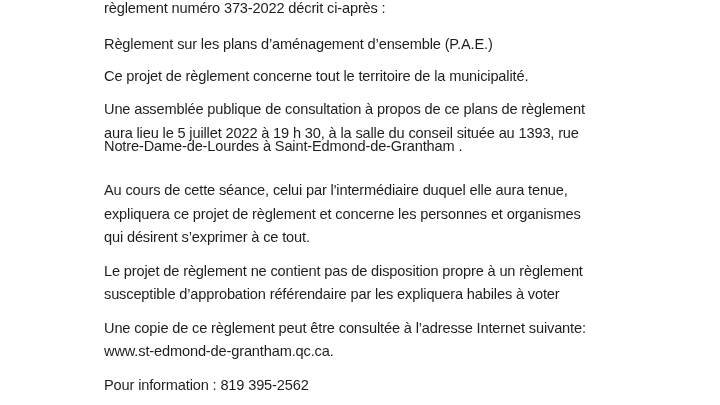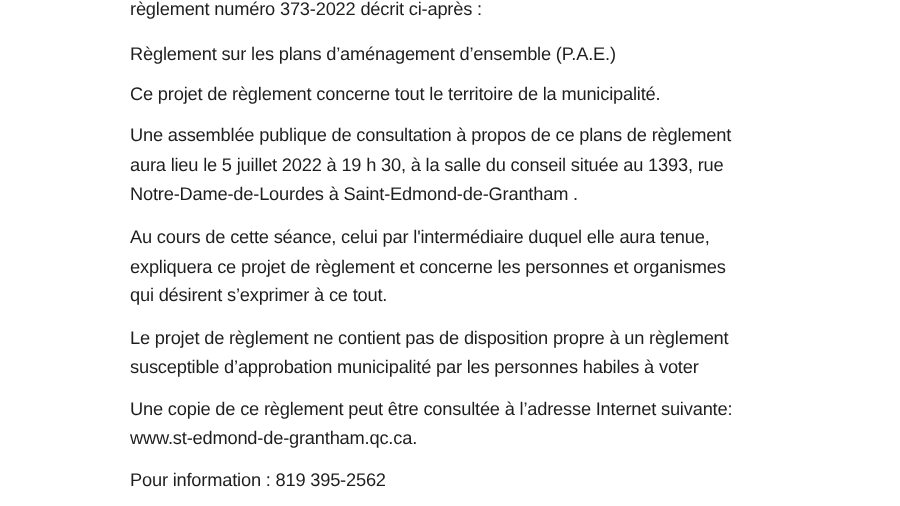--- a/index.html
+++ b/index.html
@@ -23,32 +23,32 @@
 <div class="page">
   <div class="line" style="top:-1px">règlement numéro 373-2022 décrit ci-après :</div>
 
   <div class="line" style="top:67px">Ce projet de règlement concerne tout le territoire de la municipalité.</div>
 
   <div class="line" style="top:35px">Règlement sur les plans d’aménagement d’ensemble (P.A.E.)</div>
 
   <div>
     <div class="line" style="top:100px">Une assemblée publique de consultation à propos de ce plans de règlement</div>
     <div class="line" style="top:124px">aura lieu le 5 juillet 2022 à 19 h 30, à la salle du conseil située au 1393, rue</div>
-    <div class="line" style="top:147px">Notre-Dame-de-Lourdes à Saint-Edmond-de-Grantham .</div>
+    <div class="line" style="top:137px">Notre-Dame-de-Lourdes à Saint-Edmond-de-Grantham .</div>
   </div>
 
   <div>
     <div class="line" style="top:181px">Au cours de cette séance, celui par l'intermédiaire duquel elle aura tenue,</div>
     <div class="line" style="top:205px">expliquera ce projet de règlement et concerne les personnes et organismes</div>
     <div class="line" style="top:228px">qui désirent s’exprimer à ce tout.</div>
   </div>
 
   <div>
     <div class="line" style="top:262px">Le projet de règlement ne contient pas de disposition propre à un règlement</div>
-    <div class="line" style="top:285px">susceptible d’approbation municipalité par les personnes habiles à voter</div>
+    <div class="line" style="top:285px">susceptible d’approbation référendaire par les expliquera habiles à voter</div>
   </div>
 
   <div>
     <div class="line" style="top:319px">Une copie de ce règlement peut être consultée à l’adresse Internet suivante:</div>
     <div class="line" style="top:342px">www.st-edmond-de-grantham.qc.ca.</div>
   </div>
 
   <div class="line" style="top:376px">Pour information : 819 395-2562</div>
 </div>
 

